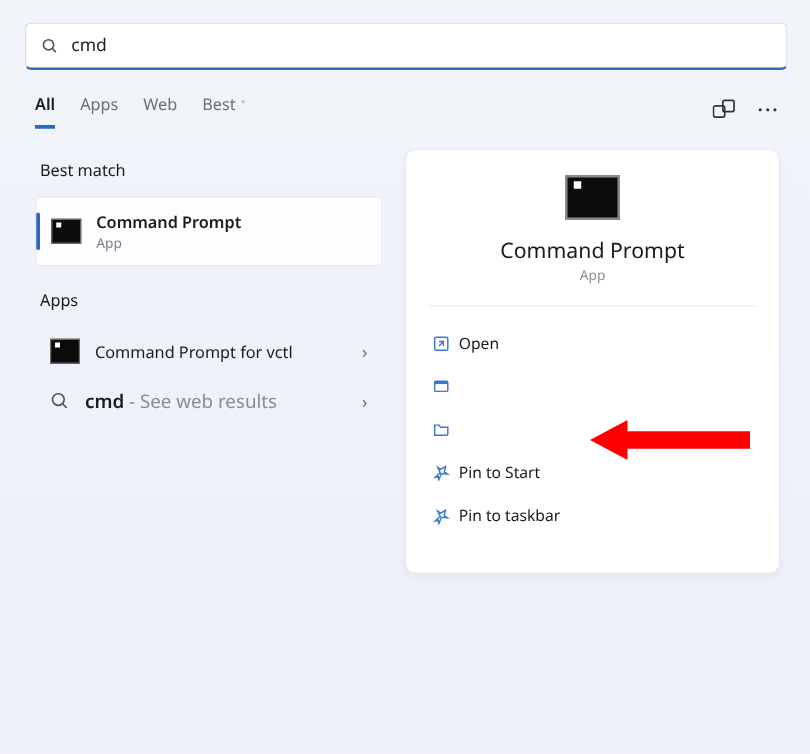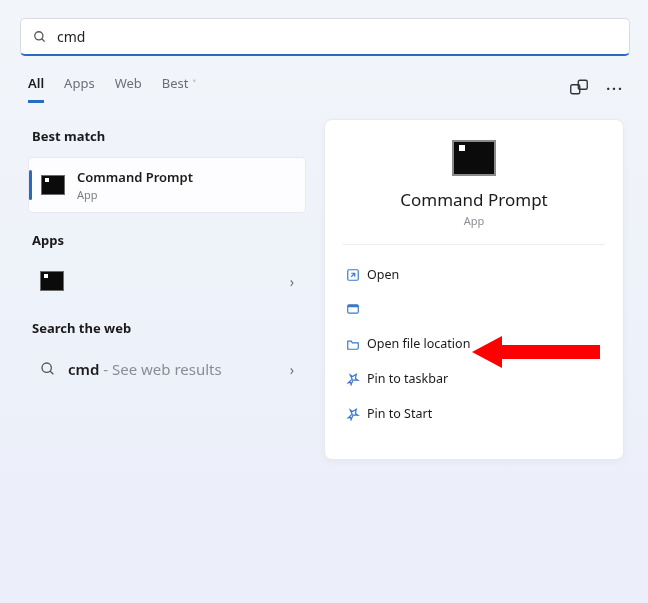--- a/index.html
+++ b/index.html
@@ -64,21 +64,21 @@
     border: 1px solid #e8eaee;
     border-radius: 8px;
     box-shadow: 0 2px 6px rgba(0,0,0,0.04);
     align-self: flex-start;
     padding-bottom: 24px;
   }
 
   
   .section-header {
     font-size: 13px;
-    font-weight: 700;
+    font-weight: 400;
     color: #1b1b1b;
     margin: 8px 0 12px 4px;
   }
   .result-item {
     display: flex;
     align-items: center;
     gap: 12px;
     padding: 10px 12px;
     border-radius: 4px;
     cursor: pointer;
@@ -201,24 +201,26 @@
         <div class="cmd-icon"></div>
         <div class="result-text">
           <span class="result-title">Command Prompt</span>
           <span class="result-sub">App</span>
         </div>
       </div>
 
       <div class="section-header" style="margin-top:18px;">Apps</div>
       <div class="result-item">
         <div class="cmd-icon"></div>
+        <div class="result-text">
+          <span class="result-title normal">Command Prompt for vctl</span>
+        </div>
         <span class="chev-right">›</span>
       </div>
 
-      <div class="section-header" style="margin-top:18px;">Search the web</div>
       <div class="result-item web-row">
         <svg class="mag" width="16" height="16" viewBox="0 0 24 24" fill="none" stroke="#555" stroke-width="2">
             <circle cx="10" cy="10" r="7"></circle>
             <line x1="20" y1="20" x2="15" y2="15"></line>
           </svg>
         <span class="web-text"><span class="bold">cmd</span><span class="sub"> - See web results</span></span>
         <span class="chev-right">›</span>
       </div>
     </div>
 
@@ -246,37 +248,36 @@
                 <rect x="3" y="5" width="18" height="4" fill="#3a78c9"></rect>
               </svg>
           </span>
         </div>
         <div class="action-item">
           <span class="action-icon">
             <svg width="14" height="14" viewBox="0 0 24 24" fill="none" stroke="#3a78c9" stroke-width="2">
                 <path d="M3 7h6l2 3h10v9a2 2 0 01-2 2H3z"></path>
               </svg>
           </span>
-          <span>Open file location</span>
         </div>
         <div class="action-item">
           <span class="action-icon">
             <svg width="14" height="14" viewBox="0 0 24 24" fill="none" stroke="#3a78c9" stroke-width="2">
                 <path d="M12 2l3 7h5l-7 4 2 9-3-3-3 3 2-9-7-4h5z" transform="rotate(35 12 12)"></path>
               </svg>
           </span>
+          <span>Pin to Start</span>
+        </div>
+        <div class="action-item">
+          <span class="action-icon">
+            <svg width="14" height="14" viewBox="0 0 24 24" fill="none" stroke="#3a78c9" stroke-width="2">
+                <path d="M12 2l3 7h5l-7 4 2 9-3-3-3 3 2-9-7-4h5z" transform="rotate(35 12 12)"></path>
+              </svg>
+          </span>
           <span>Pin to taskbar</span>
-        </div>
-        <div class="action-item">
-          <span class="action-icon">
-            <svg width="14" height="14" viewBox="0 0 24 24" fill="none" stroke="#3a78c9" stroke-width="2">
-                <path d="M12 2l3 7h5l-7 4 2 9-3-3-3 3 2-9-7-4h5z" transform="rotate(35 12 12)"></path>
-              </svg>
-          </span>
-          <span>Pin to Start</span>
         </div>
       </div>
     </div>
   </div>
 </div>
 
 <svg class="arrow-annotation" width="140" height="40" viewBox="0 0 140 40">
   <polygon points="0,20 30,4 30,13 128,13 128,27 30,27 30,36" fill="#ff0000"></polygon>
 </svg>
 

